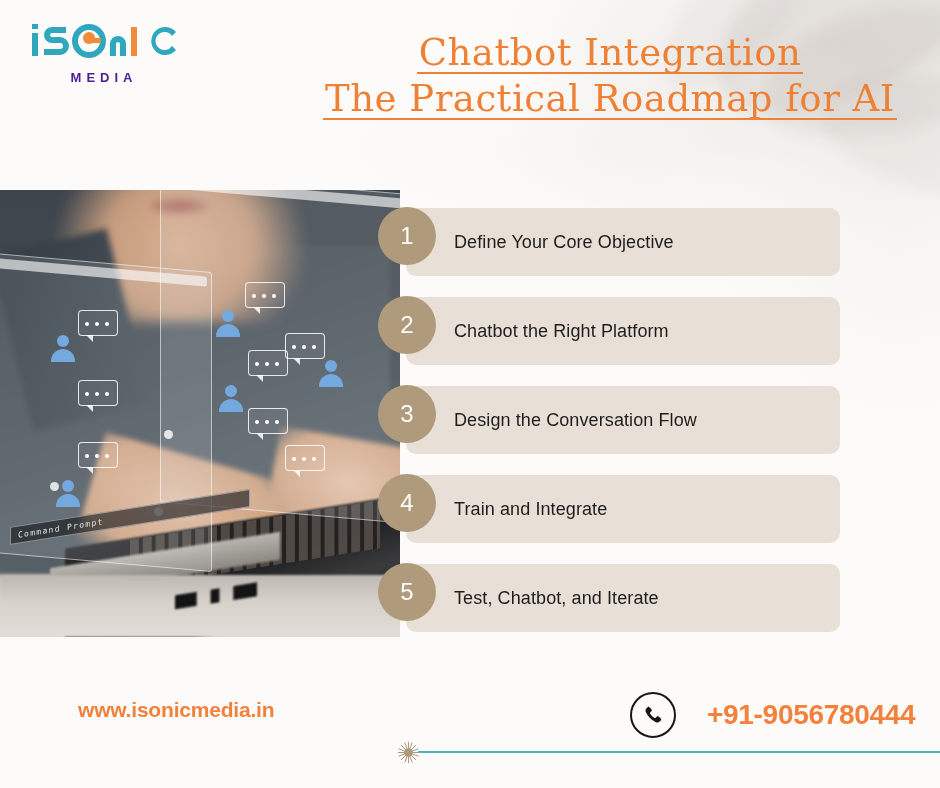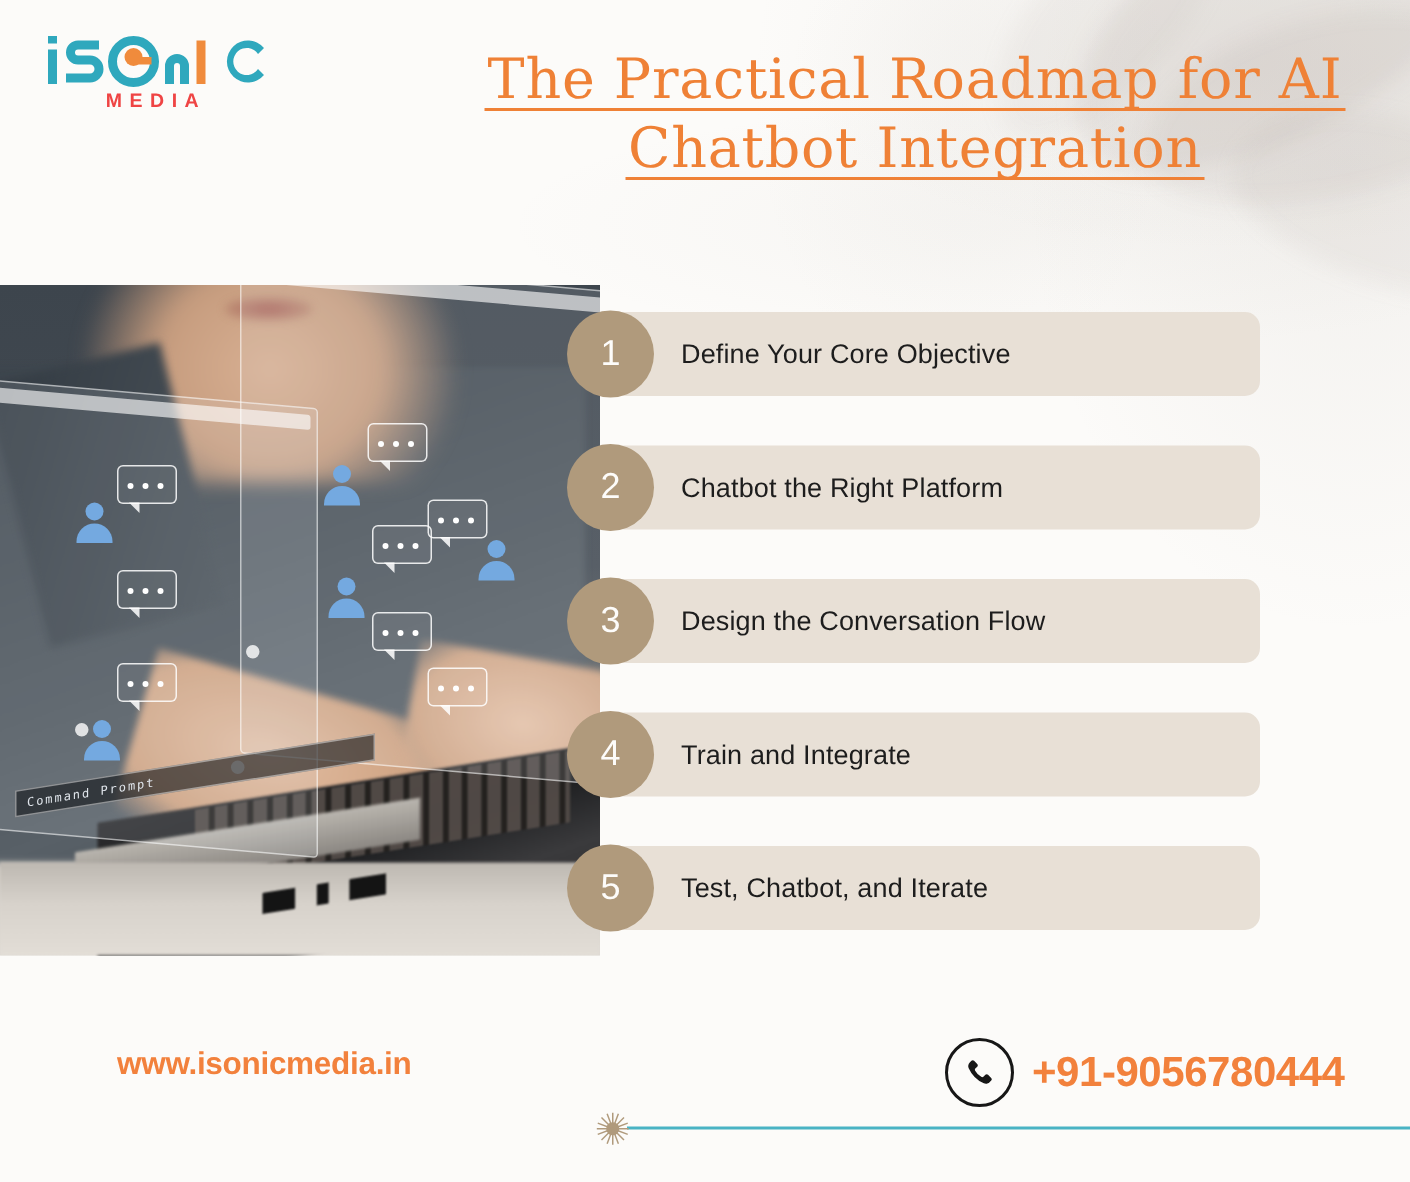--- a/index.html
+++ b/index.html
@@ -24,23 +24,23 @@
     position:absolute; z-index:0; pointer-events:none;
     background:rgba(166,158,148,.16);
     border-radius:50% 50% 50% 50%/ 60% 60% 40% 40%;
     filter:blur(7px);
   }
 
   
   .logo{ position:absolute; left:30px; top:22px; z-index:5; }
   .logo-main{ display:block; }
   .logo-sub{
-    display:block; text-align:center; margin-top:1px;
+    display:block; text-align:center; margin-top:12px;
     letter-spacing:5px; font-weight:700; font-size:13px;
-    color:#ef4444; font-family:"Liberation Sans", sans-serif;
+    color:#4c1d95; font-family:"Liberation Sans", sans-serif;
   }
 
   
   .title{
     position:absolute; left:300px; top:30px; width:620px; z-index:5;
     text-align:center; color:#ef8136;
     font-family:"DejaVu Serif", serif;
     font-size:37px; line-height:46px; font-weight:400;
     letter-spacing:.5px;
   }
@@ -160,42 +160,42 @@
   .usr::after{
     content:""; position:absolute; left:1px; top:14px; width:24px; height:13px;
     border-radius:12px 12px 0 0; background:#74a9e0;
   }
   .dot{ position:absolute; width:9px; height:9px; border-radius:50%; background:rgba(255,255,255,.8); }
 
   
   .steps{ position:absolute; left:378px; top:208px; width:462px; z-index:4; }
   .step{ position:relative; height:56px; margin-bottom:33px; }
   .step-bar{
-    position:absolute; left:28px; top:0; right:0; height:56px;
+    position:absolute; left:28px; top:0; right:0; height:68px;
     background:#e8e0d6; border-radius:10px;
     display:flex; align-items:center;
   }
   .step-label{
     margin-left:48px; font-size:18px; color:#1d1d1d; letter-spacing:.1px;
   }
   .step-num{
     position:absolute; left:0; top:-1px; width:58px; height:58px; border-radius:50%;
     background:#b09a7c; color:#fdfcfa;
     display:flex; align-items:center; justify-content:center;
     font-size:24px; font-weight:400; z-index:2;
   }
 
   
   .website{
     position:absolute; left:78px; top:698px; z-index:5;
     font-size:21px; font-weight:700; color:#f2813c; letter-spacing:-.2px;
   }
   .phone-wrap{
     position:absolute; left:630px; top:692px; z-index:5;
-    display:flex; align-items:center; gap:12px;
+    display:flex; align-items:center; gap:31px;
   }
   .phone-icon{
     width:46px; height:46px; border-radius:50%;
     border:2.5px solid #171717; display:flex; align-items:center; justify-content:center;
   }
   .phone-number{ font-size:28px; font-weight:700; color:#f2813c; letter-spacing:-.3px; }
 
   .rule{
     position:absolute; left:418px; top:751px; width:522px; height:2px;
     background:#49b3c4; z-index:4;
@@ -226,22 +226,22 @@
     <path d="M80 34 v-12 a8 8 0 0 1 16 0 v12 h-6 v-12 a2 2 0 0 0-4 0 v12 z" fill="#2fa8bd"></path>
 
     <rect x="101" y="5" width="6" height="29" fill="#f08b3c"></rect>
 
     <path d="M146 10 a14 14 0 1 0 0 18 l-4-4 a9 9 0 1 1 0-10 z" fill="#2fa8bd"></path>
   </svg>
   <span class="logo-sub">MEDIA</span>
 </div>
 
 <div class="title">
+  <span class="title-line"><span class="txt">Chatbot Integration</span></span>
   <span class="title-line"><span class="txt">The Practical Roadmap for AI</span></span>
-  <span class="title-line"><span class="txt">Chatbot Integration</span></span>
 </div>
 
 <div class="photo">
   <div class="ph-shirt"></div>
   <div class="ph-face"></div>
   <div class="ph-lips"></div>
   <div class="ph-collarL"></div>
   <div class="ph-hand1"></div>
   <div class="ph-hand2"></div>
   <div class="ph-laptop"></div>

